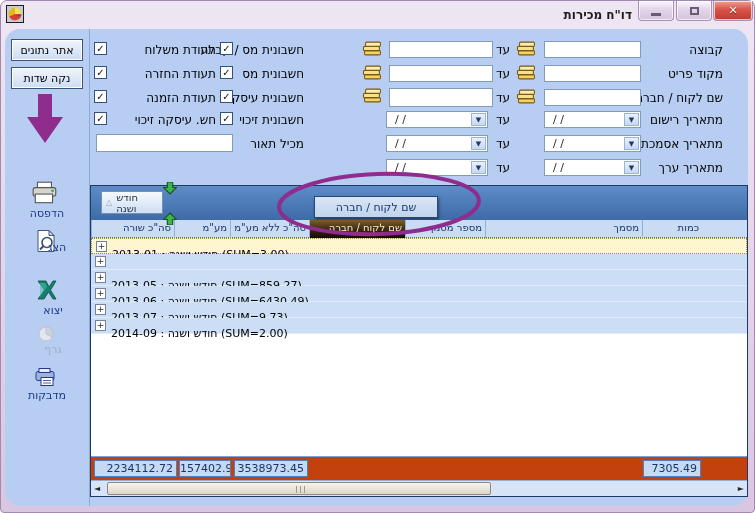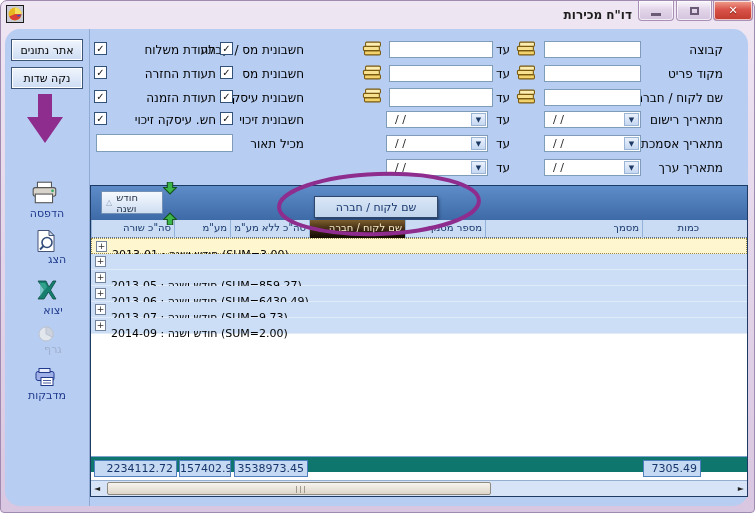--- a/index.html
+++ b/index.html
@@ -40,21 +40,21 @@
   .chip .sort{font-size:8px;color:#8fa2bd;}
   .dragbtn{position:absolute;left:223px;top:10px;width:124px;height:22px;background:linear-gradient(#d9e6f6,#c0d4ec);border:1px solid #2e466b;box-shadow:1px 2px 3px rgba(0,0,20,.45);font-size:11px;color:#17366b;display:flex;align-items:center;justify-content:center;direction:rtl;}
   .hdr{position:absolute;left:0;top:34px;right:0;height:18px;background:#c9dcf3;border-bottom:1px dotted #5f7090;}
   .hc{position:absolute;top:0;height:18px;font-size:10px;color:#17366b;direction:rtl;text-align:right;padding:2px 3px 0 0;border-left:1px solid #93b2d9;white-space:nowrap;overflow:hidden;}
   .hc-dark{background:linear-gradient(#7c5e2c,#3a2712 55%,#120a00);color:#f7ecc9;}
   .grow{position:absolute;left:0;right:0;height:16px;background:#cbdef5;border-bottom:1px solid #e2ebf8;font-size:11px;color:#000;}
   .grow.sel{background:#fdf6ce;border:1px dotted #9a8a46;}
   .exp{position:absolute;left:4px;top:2px;width:11px;height:11px;background:#fff;border:1px solid #738399;font-size:9px;line-height:9px;text-align:center;color:#333;}
   .gtext{position:absolute;left:20px;top:1px;direction:ltr;white-space:nowrap;margin-top:8px;}
   .white-area{position:absolute;left:0;top:149px;right:0;height:121px;background:#fff;}
-  .foot{position:absolute;left:0;top:270px;right:0;height:16px;background:#0f766e;border-top:1px solid #7fa3d0;}
+  .foot{position:absolute;left:0;top:270px;right:0;height:24px;background:#c2410c;border-top:1px solid #7fa3d0;}
   .fbox{position:absolute;top:3px;height:17px;background:#c6d9f2;border:1px solid #4f7fbe;font-size:11px;color:#17366b;text-align:right;padding:1px 3px 0 0;overflow:hidden;direction:ltr;}
   .hscroll{position:absolute;left:0;top:294px;right:0;height:16px;background:#d7e3f6;border-top:1px solid #94aed0;}
   .sarrow{position:absolute;top:3px;font-size:8px;color:#222;cursor:default;}
   .thumb{position:absolute;left:16px;top:1px;width:384px;height:13px;background:linear-gradient(#f7f4ee,#ddd6c9);border:1px solid #8e8a80;border-radius:2px;}
   .gripline{position:absolute;top:3px;width:1px;height:7px;background:#a09a8c;}
   .annot{pointer-events:none;z-index:50;}
 </style>
 </head>
 <body>
 
@@ -95,21 +95,21 @@
       <circle cx="20" cy="9" r="1.3" fill="#3a6"></circle>
     </svg>
     <div class="action-label" style="top:178px;">הדפסה</div>
 
     <svg class="abs" style="left:30px;top:200px;width:22px;height:25px;" viewBox="0 0 22 24">
       <path d="M3,1 h11 l5,5 v16 h-16 z" fill="#fff" stroke="#445577"></path>
       <path d="M14,1 l5,5 h-5 z" fill="#cfd8ea" stroke="#445577"></path>
       <circle cx="12" cy="13" r="5" fill="none" stroke="#334d7a" stroke-width="1.6"></circle>
       <line x1="8.5" y1="16.5" x2="5" y2="20" stroke="#334d7a" stroke-width="2"></line>
     </svg>
-    <div class="action-label" style="top:224px;padding-left:20px;">הצג</div>
+    <div class="action-label" style="top:212px;padding-left:20px;">הצג</div>
 
     <svg class="abs" style="left:30px;top:250px;width:24px;height:22px;" viewBox="0 0 24 22">
       <path d="M3,2 L11,2 L14,8 L18,2 L21,2 L15.5,11 L21,20 L18,20 L13.5,13 L9,20 L3,20 L9.5,11 z" fill="#15806e" stroke="#0b4a40" stroke-width="0.8"></path>
       <path d="M5,4 L10,4 L12,8 L9,12 L5,18 z" fill="#49c0a8" opacity="0.55"></path>
     </svg>
     <div class="action-label" style="top:275px;padding-left:12px;">יצוא</div>
 
     <svg class="abs" style="left:32px;top:296px;width:20px;height:18px;" viewBox="0 0 20 18">
       <circle cx="9" cy="9" r="7" fill="#e2e6ed" stroke="#bcc3cf"></circle>
       <path d="M9,9 L9,2 A7,7 0 0 1 15.5,12 z" fill="#ccd3de" stroke="#bcc3cf"></path>

